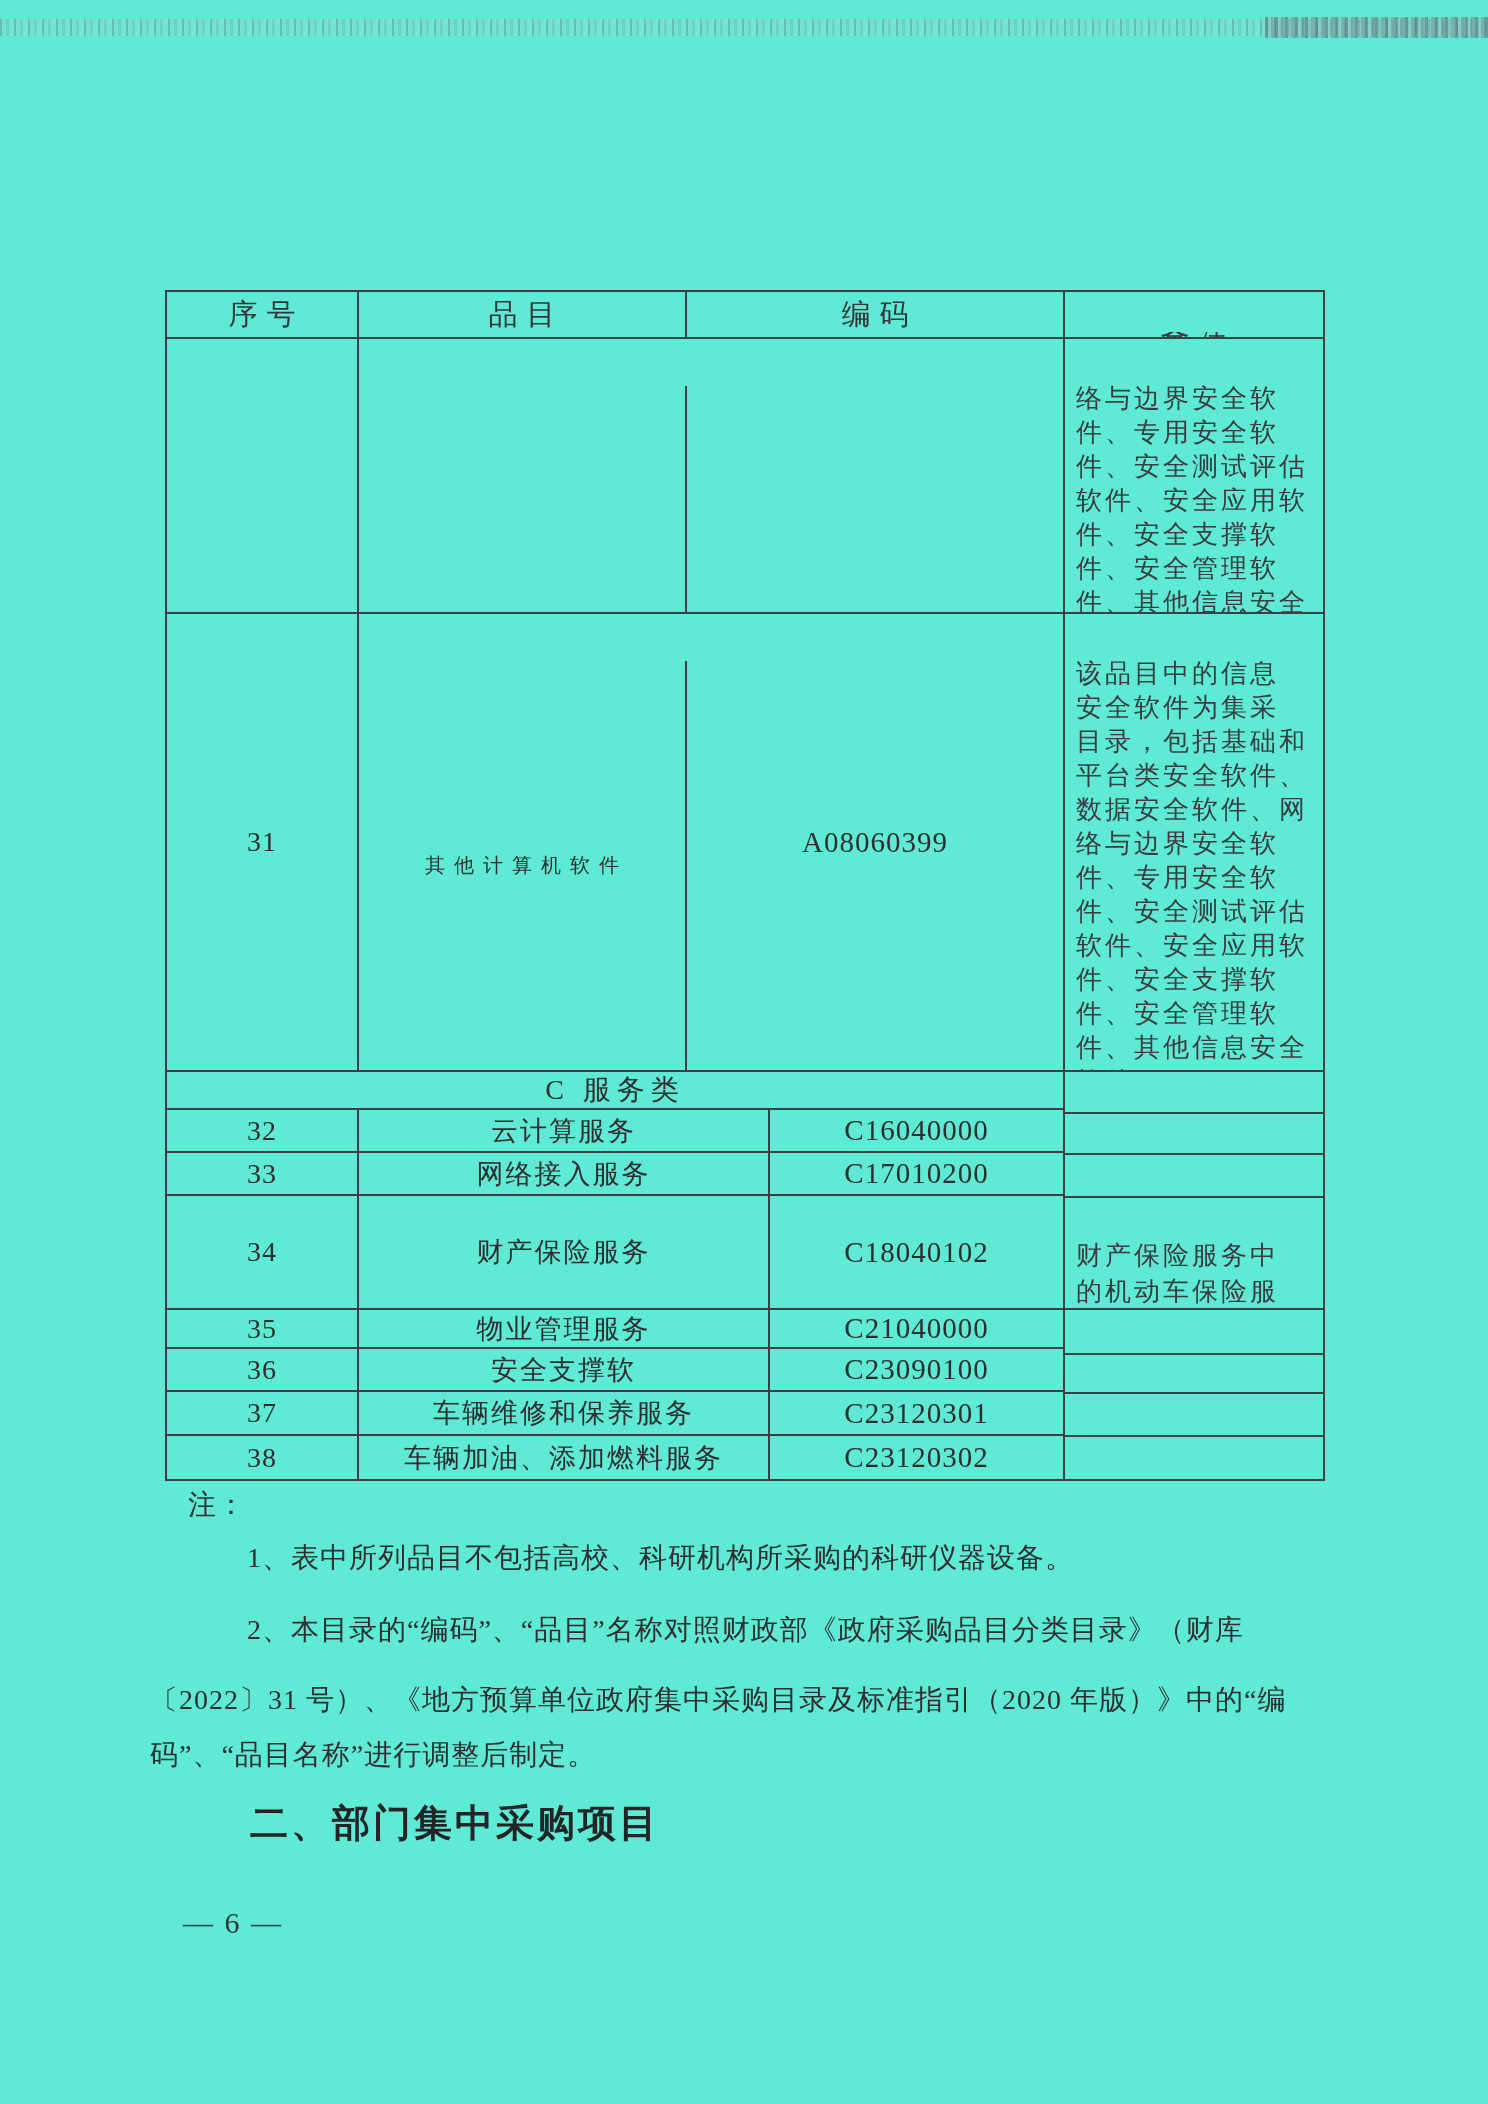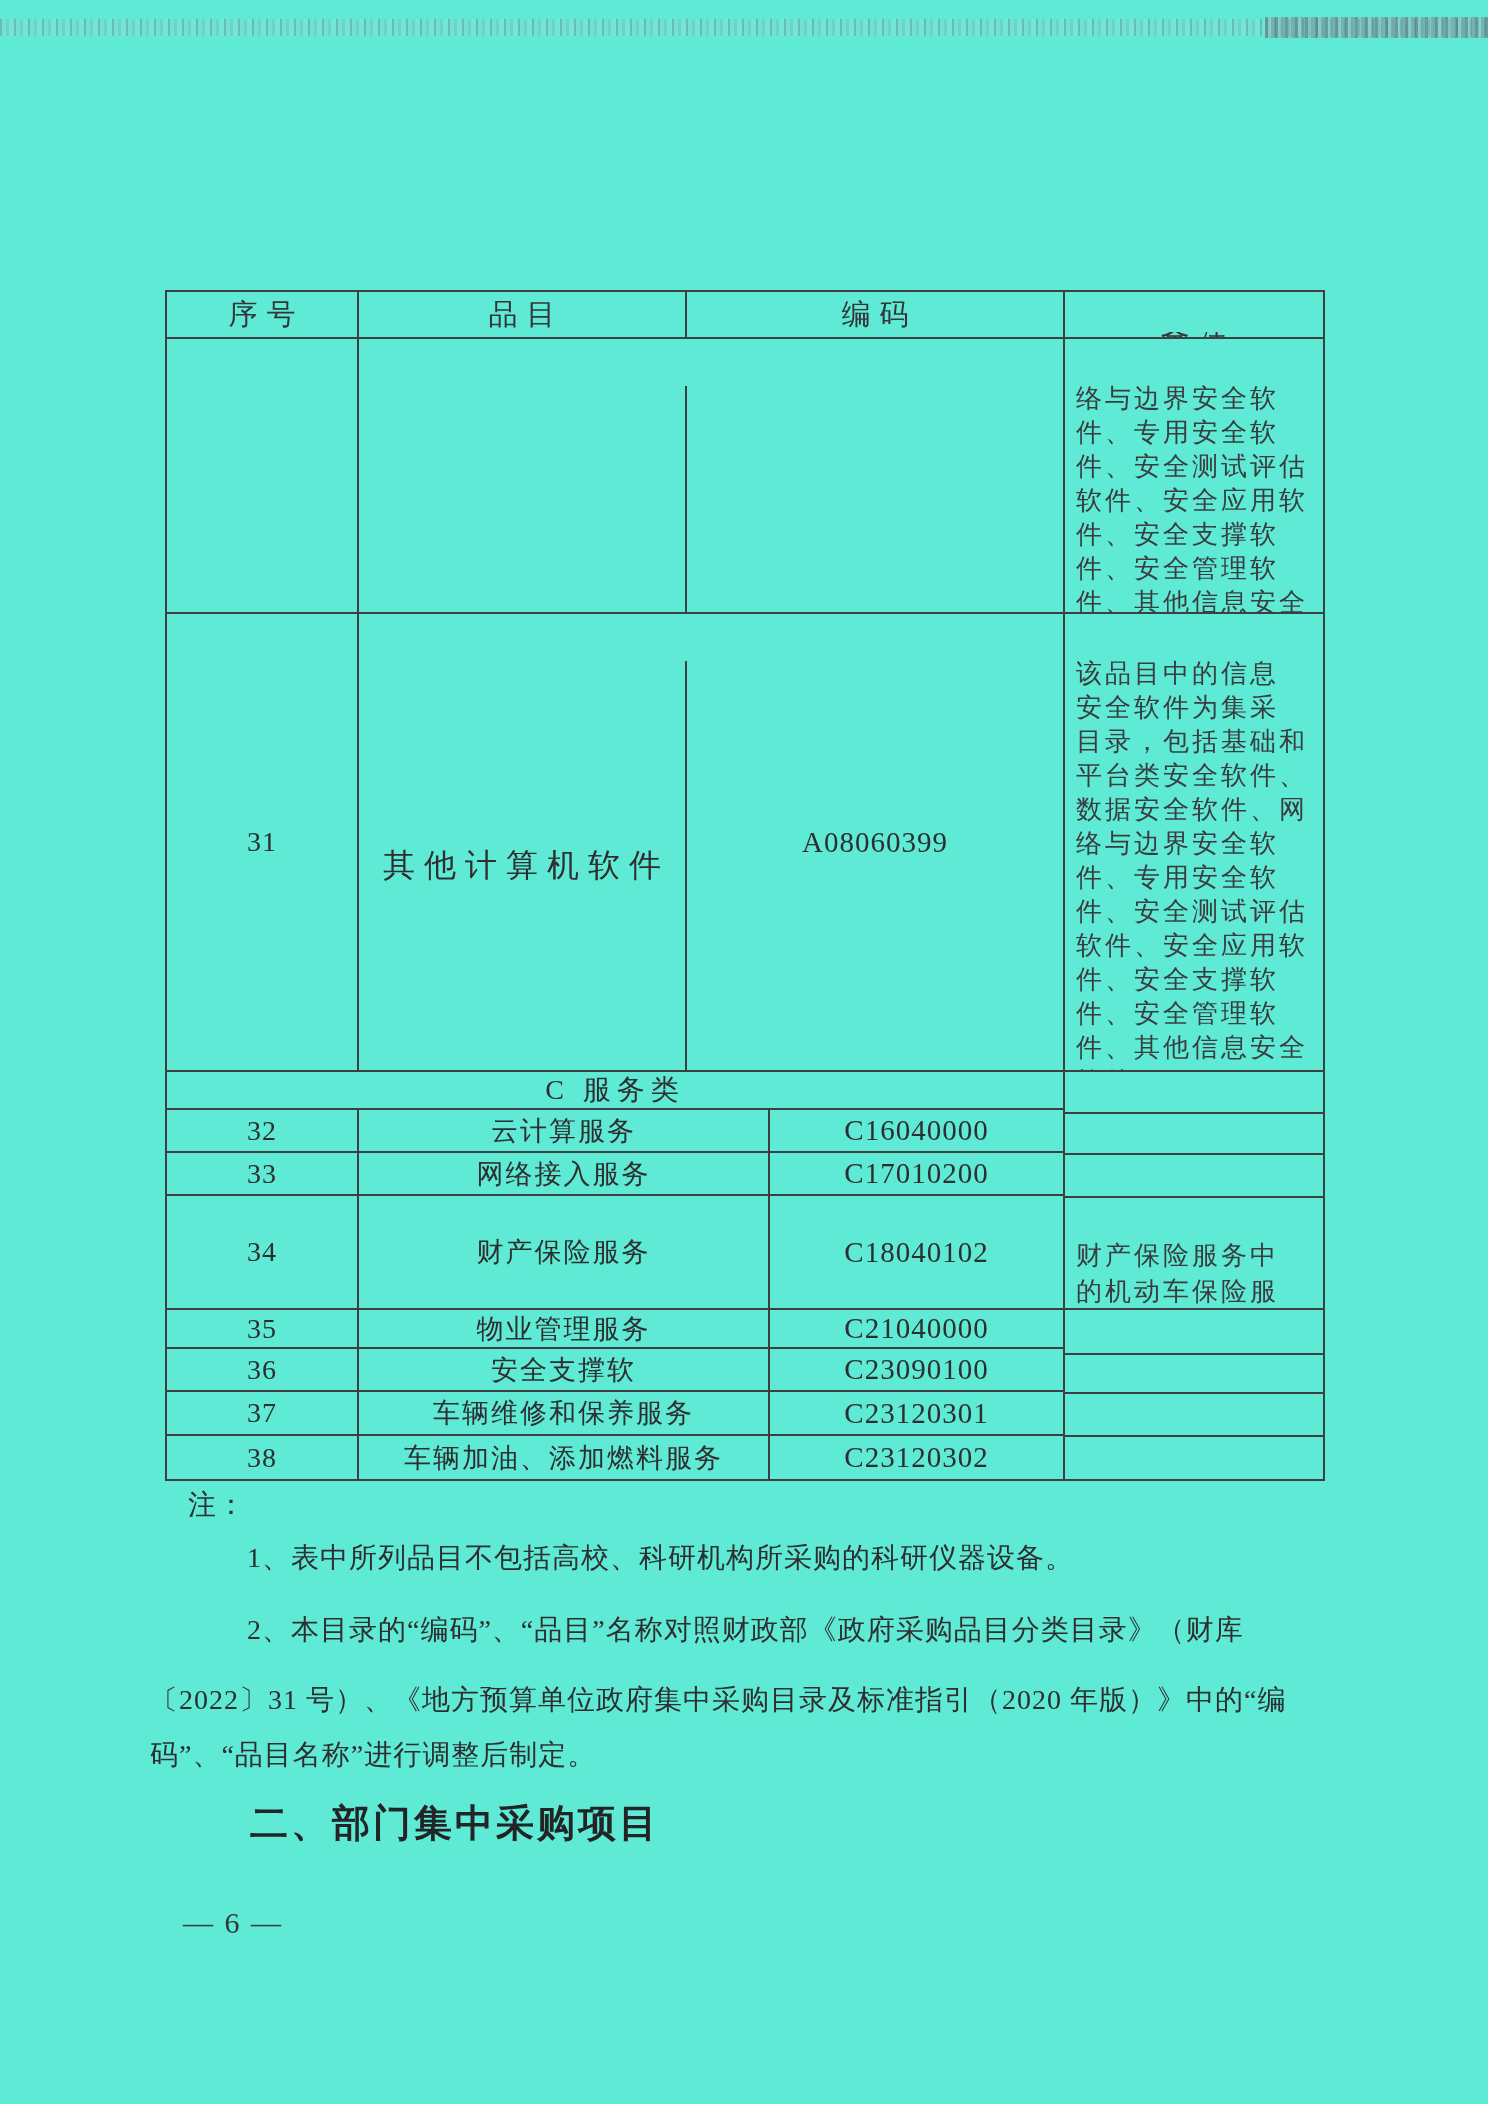--- a/index.html
+++ b/index.html
@@ -54,21 +54,21 @@
     display: flex;
     align-items: center;
     justify-content: center;
     overflow: hidden;
   }
   .cell.no-r { border-right: none; margin-top: 40px; }
   .cell.no-b { border-bottom: none; }
 
   .th { font-size: 29px; letter-spacing: 9px; padding-left: 9px; color: #333538; }
   .num { font-size: 28px; letter-spacing: 1px; }
-  .item-a { font-size: 32px; letter-spacing: 9px; padding-left: 9px; margin-top: 47px; }
+  .item-a { font-size: 20px; letter-spacing: 9px; padding-left: 9px; margin-top: 47px; }
   .item-c { font-size: 27px; letter-spacing: 2px; padding-left: 0; }
   .code { font-size: 29px; letter-spacing: 1px; }
   .band-label { font-size: 28px; letter-spacing: 6px; }
 
   .remark {
     align-items: flex-start;
     justify-content: flex-start;
     text-align: left;
     white-space: pre-line;
     font-size: 26px;

